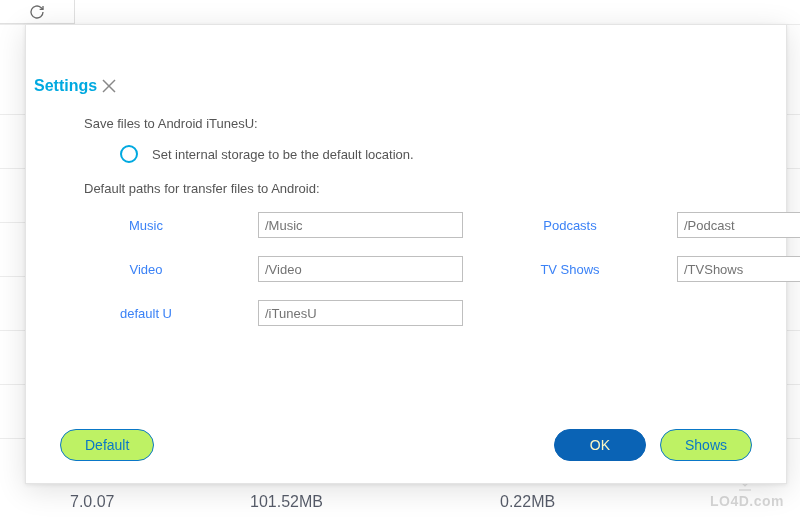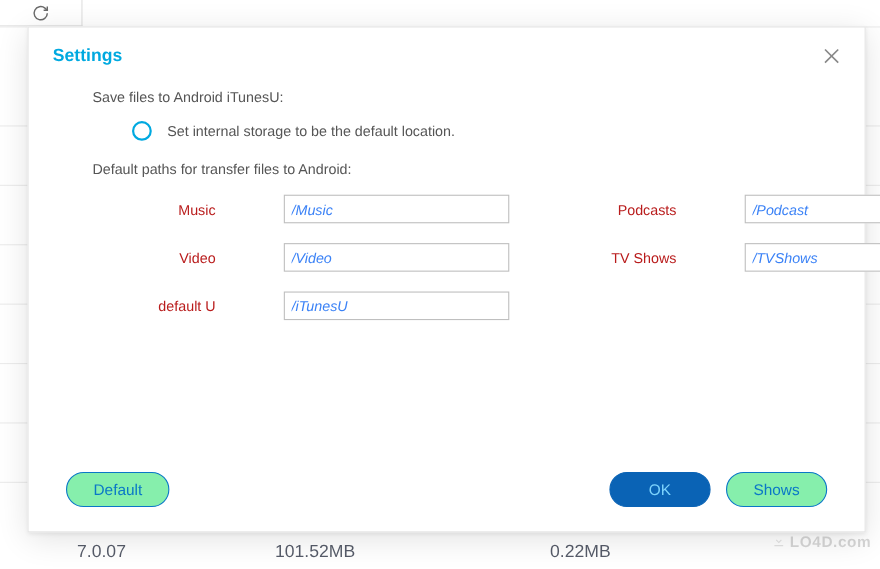--- a/index.html
+++ b/index.html
@@ -4,47 +4,47 @@
 <style>
   * { box-sizing: border-box; margin: 0; padding: 0; }
   html, body { width: 800px; height: 517px; overflow: hidden; font-family: Arial, Helvetica, sans-serif; background: #fff; }
   body { position: relative; }
 
   
   .bg-toolbar { position: absolute; top: 0; left: 0; width: 75px; height: 24px; border-right: 1px solid #e0e0e0; border-bottom: 1px solid #e0e0e0; display: flex; align-items: center; justify-content: center; }
   .bg-toolbar svg { width: 16px; height: 16px; }
   .bg-line { position: absolute; left: 0; right: 0; height: 1px; background: #ececec; }
   .bg-bottom-text { position: absolute; bottom: 6px; color: #0f172a; font-size: 16px; opacity: 0.7; }
-  .watermark { position: absolute; right: 8px; bottom: 8px; width: 90px; height: 35px; display: flex; align-items: center; justify-content: center; color: rgba(0,0,0,0.16); font-size: 14px; font-weight: bold; letter-spacing: 0.5px; }
+  .watermark { position: absolute; right: 8px; bottom: 8px; width: 90px; height: 35px; display: flex; align-items: center; justify-content: center; color: rgba(0,0,0,0.16); font-size: 14px; font-weight: bold; letter-spacing: 0.5px; flex-direction: column; }
   .watermark svg { opacity: 0.16; margin-right: 4px; }
 
   
   .modal { position: absolute; top: 24px; left: 25px; width: 762px; height: 460px; background: #fff; border: 1px solid #e4e4e4; box-shadow: 0 6px 28px rgba(0,0,0,0.12), 0 1px 4px rgba(0,0,0,0.08); }
-  .modal-header { display: flex; align-items: center; justify-content: space-between; padding: 14px 18px 10px 22px; }
+  .modal-header { display: flex; align-items: center; padding: 14px 18px 10px 8px; margin-top: 35px; }
   .modal-title { color: #00a9e0; font-size: 16px; font-weight: bold; }
   .close-btn { width: 24px; height: 24px; display: flex; align-items: center; justify-content: center; cursor: pointer; }
   .close-btn svg { stroke: #888; }
 
   .modal-body { padding: 8px 40px 0 58px; color: #555; font-size: 13px; }
   .section-label { margin-bottom: 14px; color: #555; }
 
   .radio-row { display: flex; align-items: center; margin: 14px 0 12px 36px; }
   .radio { width: 18px; height: 18px; border-radius: 50%; border: 2px solid #00a9e0; margin-right: 14px; display: inline-flex; align-items: center; justify-content: center; cursor: pointer; flex-shrink: 0; }
   .radio.selected::after { content: ""; width: 10px; height: 10px; border-radius: 50%; background: #00a9e0; }
   .radio-label { color: #555; }
 
   .paths-label { margin: 18px 0 16px 0; }
   .paths-grid { display: grid; grid-template-columns: 100px 205px 90px 205px; column-gap: 62px; row-gap: 18px; align-items: center; margin-left: 12px; }
-  .field-label { text-align: right; color: #b91c1c; padding-right: 0; }
-  .field-input { height: 26px; border: 1px solid #bfbfbf; padding: 0 6px; font-size: 13px; color: #3b82f6; background: #fff; width: 100%; font-family: inherit; font-style: italic; }
+  .field-label { text-align: center; color: #3b82f6; padding-right: 0; }
+  .field-input { height: 26px; border: 1px solid #bfbfbf; padding: 0 6px; font-size: 13px; color: #737373; background: #fff; width: 100%; font-family: inherit; }
 
   .modal-footer { position: absolute; left: 0; right: 0; bottom: 0; padding: 18px 34px 22px 34px; display: flex; align-items: center; }
-  .btn { height: 32px; border-radius: 16px; padding: 0 24px; font-size: 14px; cursor: pointer; background: #86efac; display: inline-flex; align-items: center; justify-content: center; }
+  .btn { height: 32px; border-radius: 16px; padding: 0 24px; font-size: 14px; cursor: pointer; background: #bef264; display: inline-flex; align-items: center; justify-content: center; }
   .btn-outline { border: 1px solid #0a77c7; color: #0a77c7; }
-  .btn-primary { border: 1px solid #0a63b5; background: #0a63b5; color: #7dd3fc; min-width: 92px; }
+  .btn-primary { border: 1px solid #0a63b5; background: #0a63b5; color: #fef9c3; min-width: 92px; }
   .spacer { flex: 1; }
   .footer-right { display: flex; gap: 14px; }
 </style>
 </head>
 <body>
 
 <div class="bg-toolbar">
   <svg viewBox="0 0 24 24" fill="none" stroke="#6a6a6a" stroke-width="2">
     <path d="M21 12a9 9 0 1 1-3.2-6.9L21 8"></path>
     <path d="M21 3v5h-5"></path>

